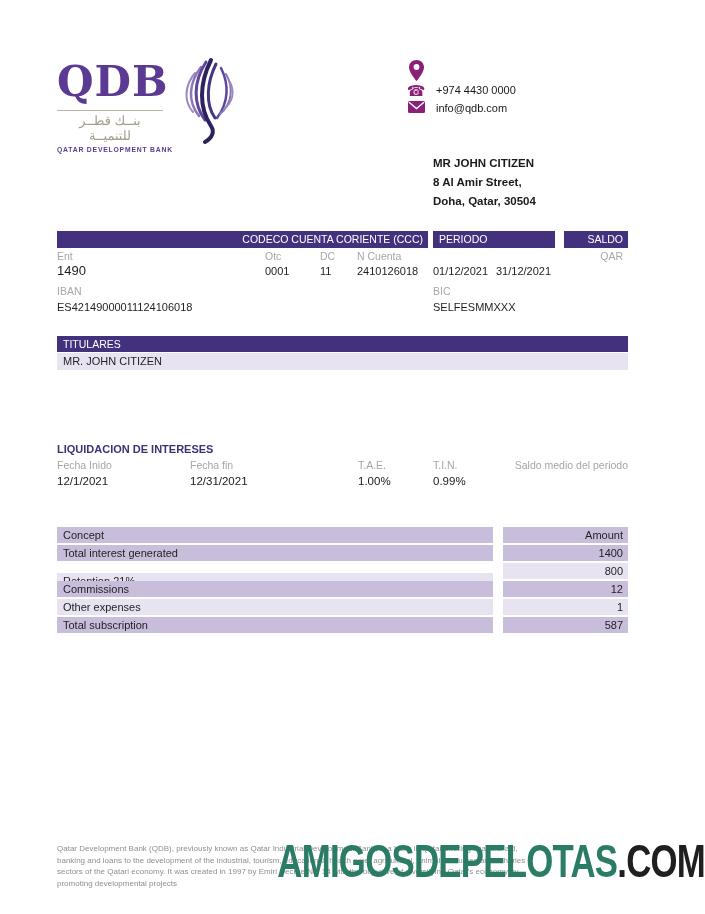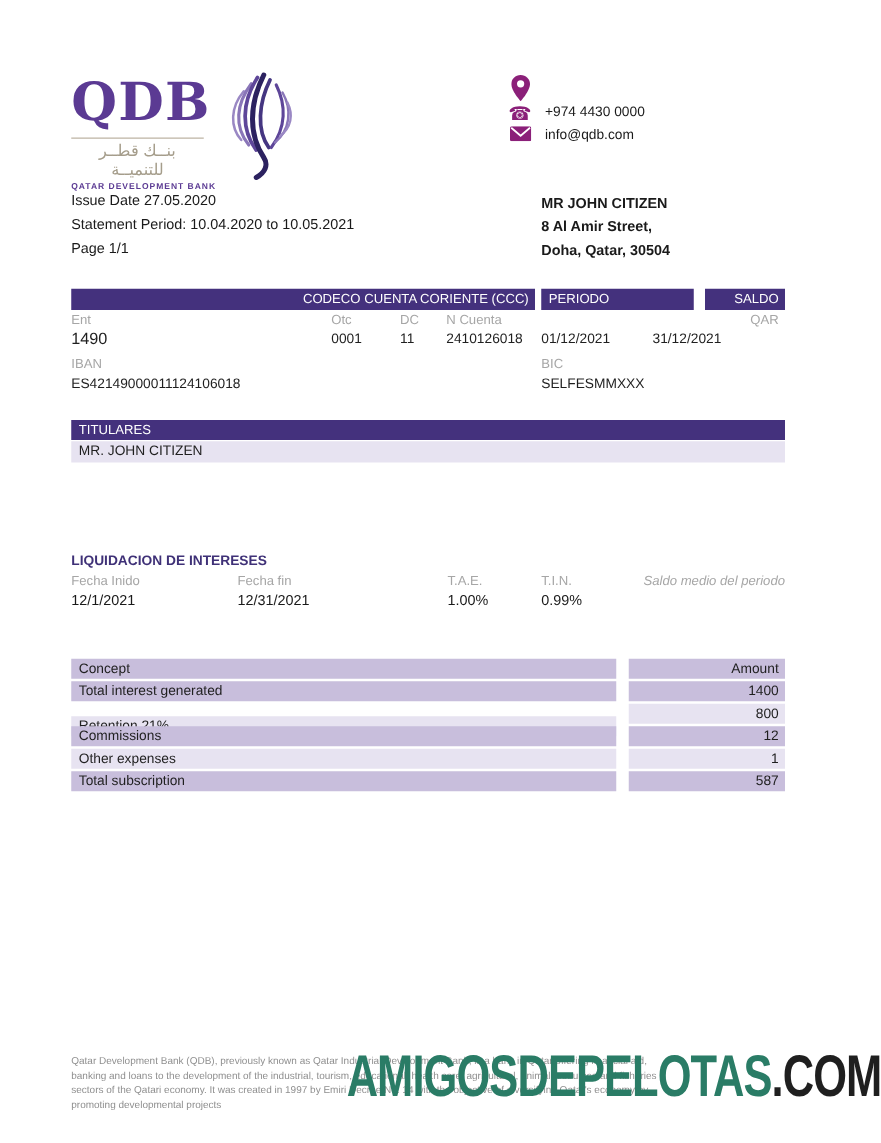--- a/index.html
+++ b/index.html
@@ -99,25 +99,20 @@
       <span class="contact-icon">
         <svg width="17" height="12" viewBox="0 0 17 12">
             <rect width="17" height="12" rx="1.5" fill="#8b2079"></rect>
             <path d="M1,1.2 L8.5,7.6 L16,1.2" stroke="#ffffff" stroke-width="1.4" fill="none"></path>
           </svg>
       </span>
       <div class="contact-text">info@qdb.com</div>
     </div>
   </div>
 
-  <div class="meta">
-    <div>Issue Date 27.05.2020</div>
-    <div>Statement Period: 10.04.2020 to 10.05.2021</div>
-    <div>Page 1/1</div>
-  </div>
   <div class="recipient">
     <div>MR JOHN CITIZEN</div>
     <div>8  Al Amir Street,</div>
     <div>Doha, Qatar, 30504</div>
   </div>
 
   <div class="bar" style="left:57px; top:231px; width:371px;text-align:right;">CODECO CUENTA CORIENTE (CCC)</div>
   <div class="bar" style="left:433px; top:231px; width:122px;">PERIODO</div>
   <div class="bar right" style="left:564px; top:231px; width:64px;">SALDO</div>
 
@@ -125,36 +120,36 @@
   <div class="glabel" style="left:265px; top:250px;">Otc</div>
   <div class="glabel" style="left:320px; top:250px;">DC</div>
   <div class="glabel" style="left:357px; top:250px;">N Cuenta</div>
   <div class="glabel right-align" style="left:564px; top:250px; width:59px;">QAR</div>
 
   <div class="gvalue big" style="left:57px; top:263px;">1490</div>
   <div class="gvalue" style="left:265px; top:265px;">0001</div>
   <div class="gvalue" style="left:320px; top:265px;">11</div>
   <div class="gvalue" style="left:357px; top:265px;">2410126018</div>
   <div class="gvalue" style="left:433px; top:265px;">01/12/2021</div>
-  <div class="gvalue" style="left:496px; top:265px;margin-left:26px;">31/12/2021</div>
+  <div class="gvalue" style="left:496px; top:265px;">31/12/2021</div>
 
   <div class="glabel" style="left:57px; top:285px;">IBAN</div>
   <div class="glabel" style="left:433px; top:285px;">BIC</div>
   <div class="gvalue" style="left:57px; top:301px;">ES42149000011124106018</div>
   <div class="gvalue" style="left:433px; top:301px;">SELFESMMXXX</div>
 
   <div class="bar" style="left:57px; top:336px; width:571px; height:16px; line-height:16px;">TITULARES</div>
   <div class="holder-row" style="top:353px;">MR. JOHN CITIZEN</div>
 
   <div class="liq-title">LIQUIDACION DE INTERESES</div>
   <div class="glabel" style="left:57px; top:459px;">Fecha Inido</div>
   <div class="glabel" style="left:190px; top:459px;">Fecha fin</div>
   <div class="glabel" style="left:358px; top:459px;">T.A.E.</div>
   <div class="glabel" style="left:433px; top:459px;text-align:right;">T.I.N.</div>
-  <div class="glabel right-align" style="left:450px; top:459px; width:178px;font-style:italic;">Saldo medio del periodo</div>
+  <div class="glabel right-align" style="left:450px; top:459px; width:178px;">Saldo medio del periodo</div>
   <div class="bvalue" style="left:57px; top:475px;">12/1/2021</div>
   <div class="bvalue" style="left:190px; top:475px;">12/31/2021</div>
   <div class="bvalue" style="left:358px; top:475px;">1.00%</div>
   <div class="bvalue" style="left:433px; top:475px;">0.99%</div>
 
   <div class="trow-cell cell-concept shade-dark" style="top:527px;">Concept</div>
   <div class="trow-cell cell-amount shade-dark" style="top:527px;">Amount</div>
 
   <div class="trow-cell cell-concept shade-dark" style="top:545px;">Total interest generated</div>
   <div class="trow-cell cell-amount shade-dark" style="top:545px;">1400</div>

